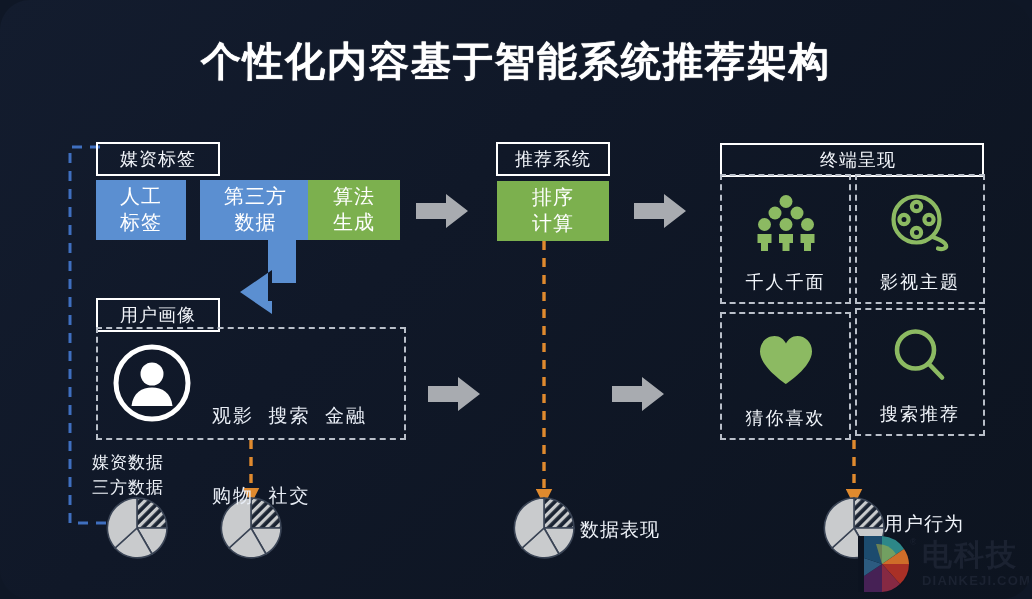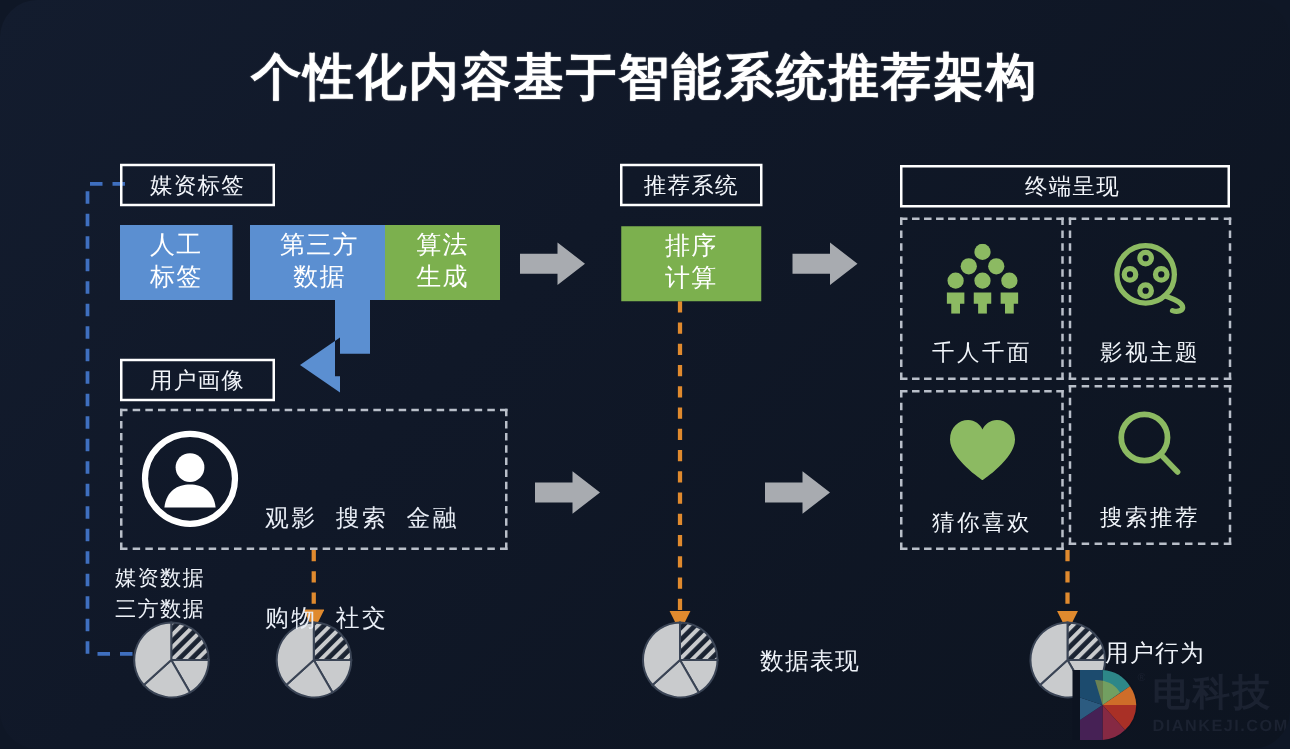--- a/index.html
+++ b/index.html
@@ -35,20 +35,21 @@
     position: absolute;
     box-sizing: border-box;
     border: 2px solid #ffffff;
     background: transparent;
     color: #f2f5fa;
     font-size: 18px;
     display: flex;
     align-items: center;
     justify-content: center;
     letter-spacing: 1px;
+    margin-top: 11px;
   }
 
   
   .tile {
     position: absolute;
     box-sizing: border-box;
     display: flex;
     flex-direction: column;
     align-items: center;
     justify-content: center;
@@ -262,21 +263,21 @@
   </div>
 
   <div class="hdr-box" style="left:496px; top:131px; width:114px; height:34px;">
     <span>推荐系统</span>
   </div>
   <div class="tile green" style="left:497px; top:181px; width:112px; height:60px;">
     <span>排序</span>
     <span>计算</span>
   </div>
 
-  <div class="plain-label" style="left:580px; top:516px; font-size:19px;margin-left:28px;">数据表现</div>
+  <div class="plain-label" style="left:580px; top:516px; font-size:19px;">数据表现</div>
 
   <div class="hdr-box" style="left:720px; top:132px; width:264px; height:34px;padding-left:12px;">
     <span>终端呈现</span>
   </div>
 
   <div class="term-cell" style="left:720px; top:174px; width:131px; height:130px;">
     <div class="icon-wrap">
       <svg width="62" height="56" viewBox="0 0 62 56">
         <g fill="#8cba62">
           <circle cx="31" cy="6.5" r="6.5"></circle>

